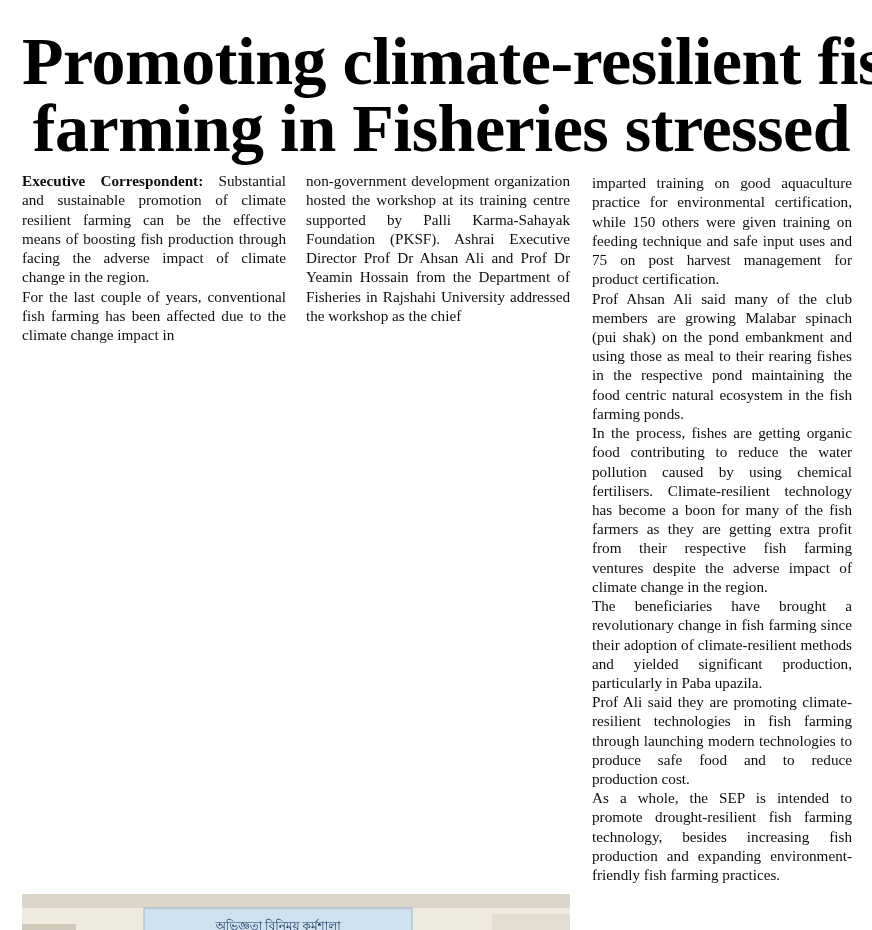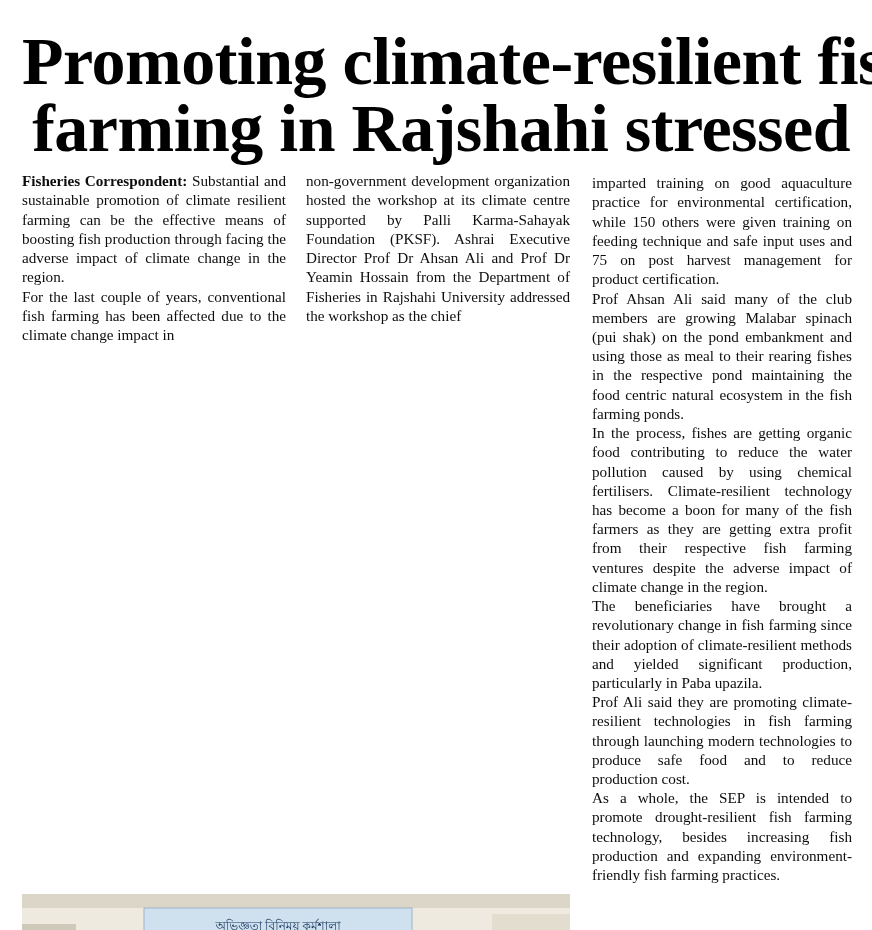--- a/index.html
+++ b/index.html
@@ -78,29 +78,29 @@
     margin: 2px;
   }
 </style>
 </head>
 <body>
 
 <div class="page">
 
   <h1 class="headline">
     <span class="line">Promoting climate-resilient fish</span>
-    <span class="line">farming in Rajshahi stressed</span>
+    <span class="line">farming in Fisheries stressed</span>
   </h1>
 
   <div class="topgrid">
     <div class="col">
-      <p><span class="lead-label">Fisheries Correspondent:</span><span> Substantial and sustainable promotion of climate resilient farming can be the effective means of boosting fish production through facing the adverse impact of climate change in the region.<br>For the last couple of years, conventional fish farming has been affected due to the climate change impact in</span></p>
+      <p><span class="lead-label">Executive Correspondent:</span><span> Substantial and sustainable promotion of climate resilient farming can be the effective means of boosting fish production through facing the adverse impact of climate change in the region.<br>For the last couple of years, conventional fish farming has been affected due to the climate change impact in</span></p>
     </div>
     <div class="col">
-      <p>non-government development organization hosted the workshop at its climate centre supported by Palli Karma-Sahayak Foundation (PKSF). Ashrai Executive Director Prof Dr Ahsan Ali and Prof Dr Yeamin Hossain from the Department of Fisheries in Rajshahi University addressed the workshop as the chief</p>
+      <p>non-government development organization hosted the workshop at its training centre supported by Palli Karma-Sahayak Foundation (PKSF). Ashrai Executive Director Prof Dr Ahsan Ali and Prof Dr Yeamin Hossain from the Department of Fisheries in Rajshahi University addressed the workshop as the chief</p>
     </div>
     <div class="col col-right right-col-text" style="grid-row: span 1;">
       <p>imparted training on good aquaculture practice for environmental certification, while 150 others were given training on feeding technique and safe input uses and 75 on post harvest management for product certification.<br>Prof Ahsan Ali said many of the club members are growing Malabar spinach (pui shak) on the pond embankment and using those as meal to their rearing fishes in the respective pond maintaining the food centric natural ecosystem in the fish farming ponds.<br>In the process, fishes are getting organic food contributing to reduce the water pollution caused by using chemical fertilisers. Climate-resilient technology has become a boon for many of the fish farmers as they are getting extra profit from their respective fish farming ventures despite the adverse impact of climate change in the region.<br>The beneficiaries have brought a revolutionary change in fish farming since their adoption of climate-resilient methods and yielded significant production, particularly in Paba upazila.<br>Prof Ali said they are promoting climate-resilient technologies in fish farming through launching modern technologies to produce safe food and to reduce production cost.<br>As a whole, the SEP is intended to promote drought-resilient fish farming technology, besides increasing fish production and expanding environment-friendly fish farming practices.</p>
     </div>
   </div>
 
   <div class="photo-row">
     <div class="photo-wrap">
       <svg class="photo" viewBox="0 0 548 290" preserveAspectRatio="none">
 

